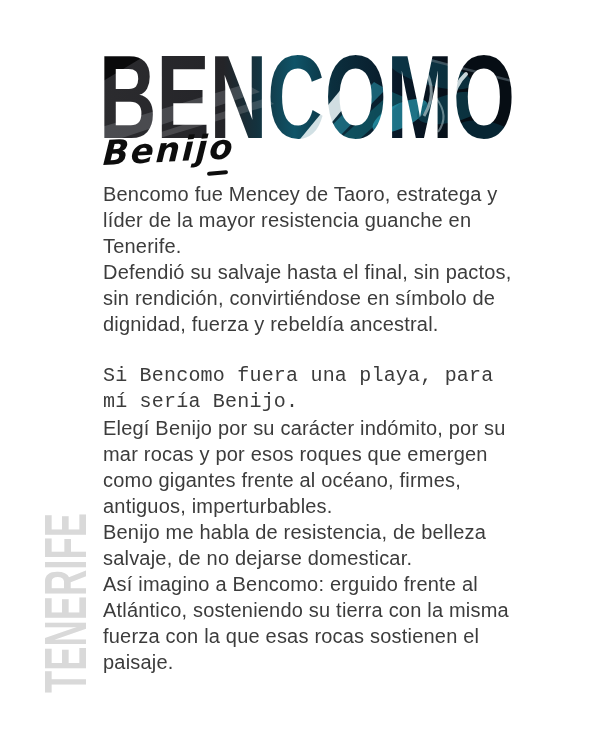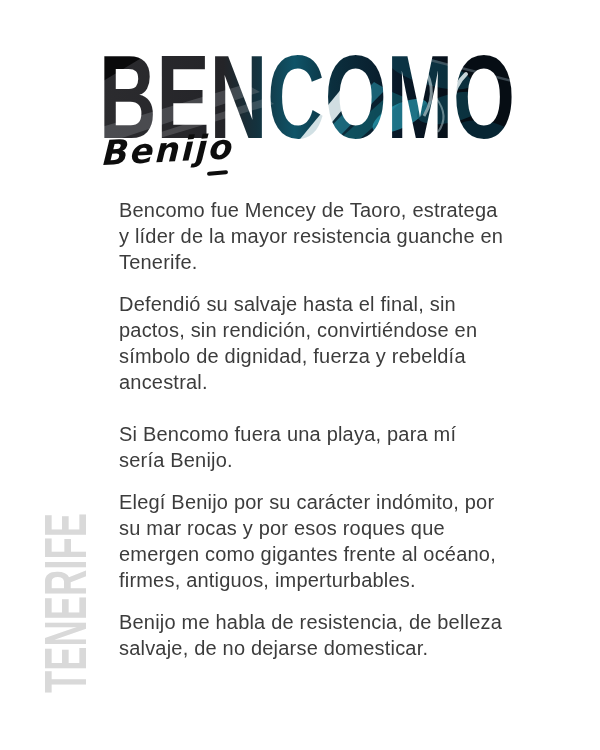--- a/index.html
+++ b/index.html
@@ -71,22 +71,22 @@
   .body-text {
     position: absolute;
     left: 103px;
     top: 181px;
     width: 418px;
     font-size: 20px;
     line-height: 26px;
     letter-spacing: 0.2px;
     color: var(--body-text, #3c3c3c);
   }
-  .body-text p { margin: 16px; }
-  .body-text p.group-gap { margin-top: 26px; }
+  .body-text p { margin: 0; }
+  .body-text p.group-gap { margin-top: 26px; font-family: Liberation Mono, monospace; }
 
   
   .watermark-svg {
     position: absolute;
     left: 36px;
     top: 505px;
   }
   .wm-text {
     fill: var(--watermark, #d9d9d9);
     font-family: "Liberation Sans", sans-serif;
@@ -148,19 +148,20 @@
 
   <div class="subtitle">Benijo</div>
   <div class="subtitle-underline"></div>
 
   <div class="body-text">
     <p>Bencomo fue Mencey de Taoro, estratega y líder de la mayor resistencia guanche en Tenerife.</p>
     <p>Defendió su salvaje hasta el final, sin pactos, sin rendición, convirtiéndose en símbolo de dignidad, fuerza y rebeldía ancestral.</p>
     <p class="group-gap">Si Bencomo fuera una playa, para mí sería Benijo.</p>
     <p>Elegí Benijo por su carácter indómito, por su mar rocas y por esos roques que emergen como gigantes frente al océano, firmes, antiguos, imperturbables.</p>
     <p>Benijo me habla de resistencia, de belleza salvaje, de no dejarse domesticar.</p>
+    <p>Así imagino a Bencomo: erguido frente al Atlántico, sosteniendo su tierra con la misma fuerza con la que esas rocas sostienen el paisaje.</p>
   </div>
 
   <svg class="watermark-svg" width="56" height="190" viewBox="0 0 56 190">
     <text class="wm-text" transform="translate(50 188) rotate(-90)" font-size="60" textLength="180" lengthAdjust="spacingAndGlyphs">TENERIFE</text>
   </svg>
 
 </div>
 
 </body></html>

